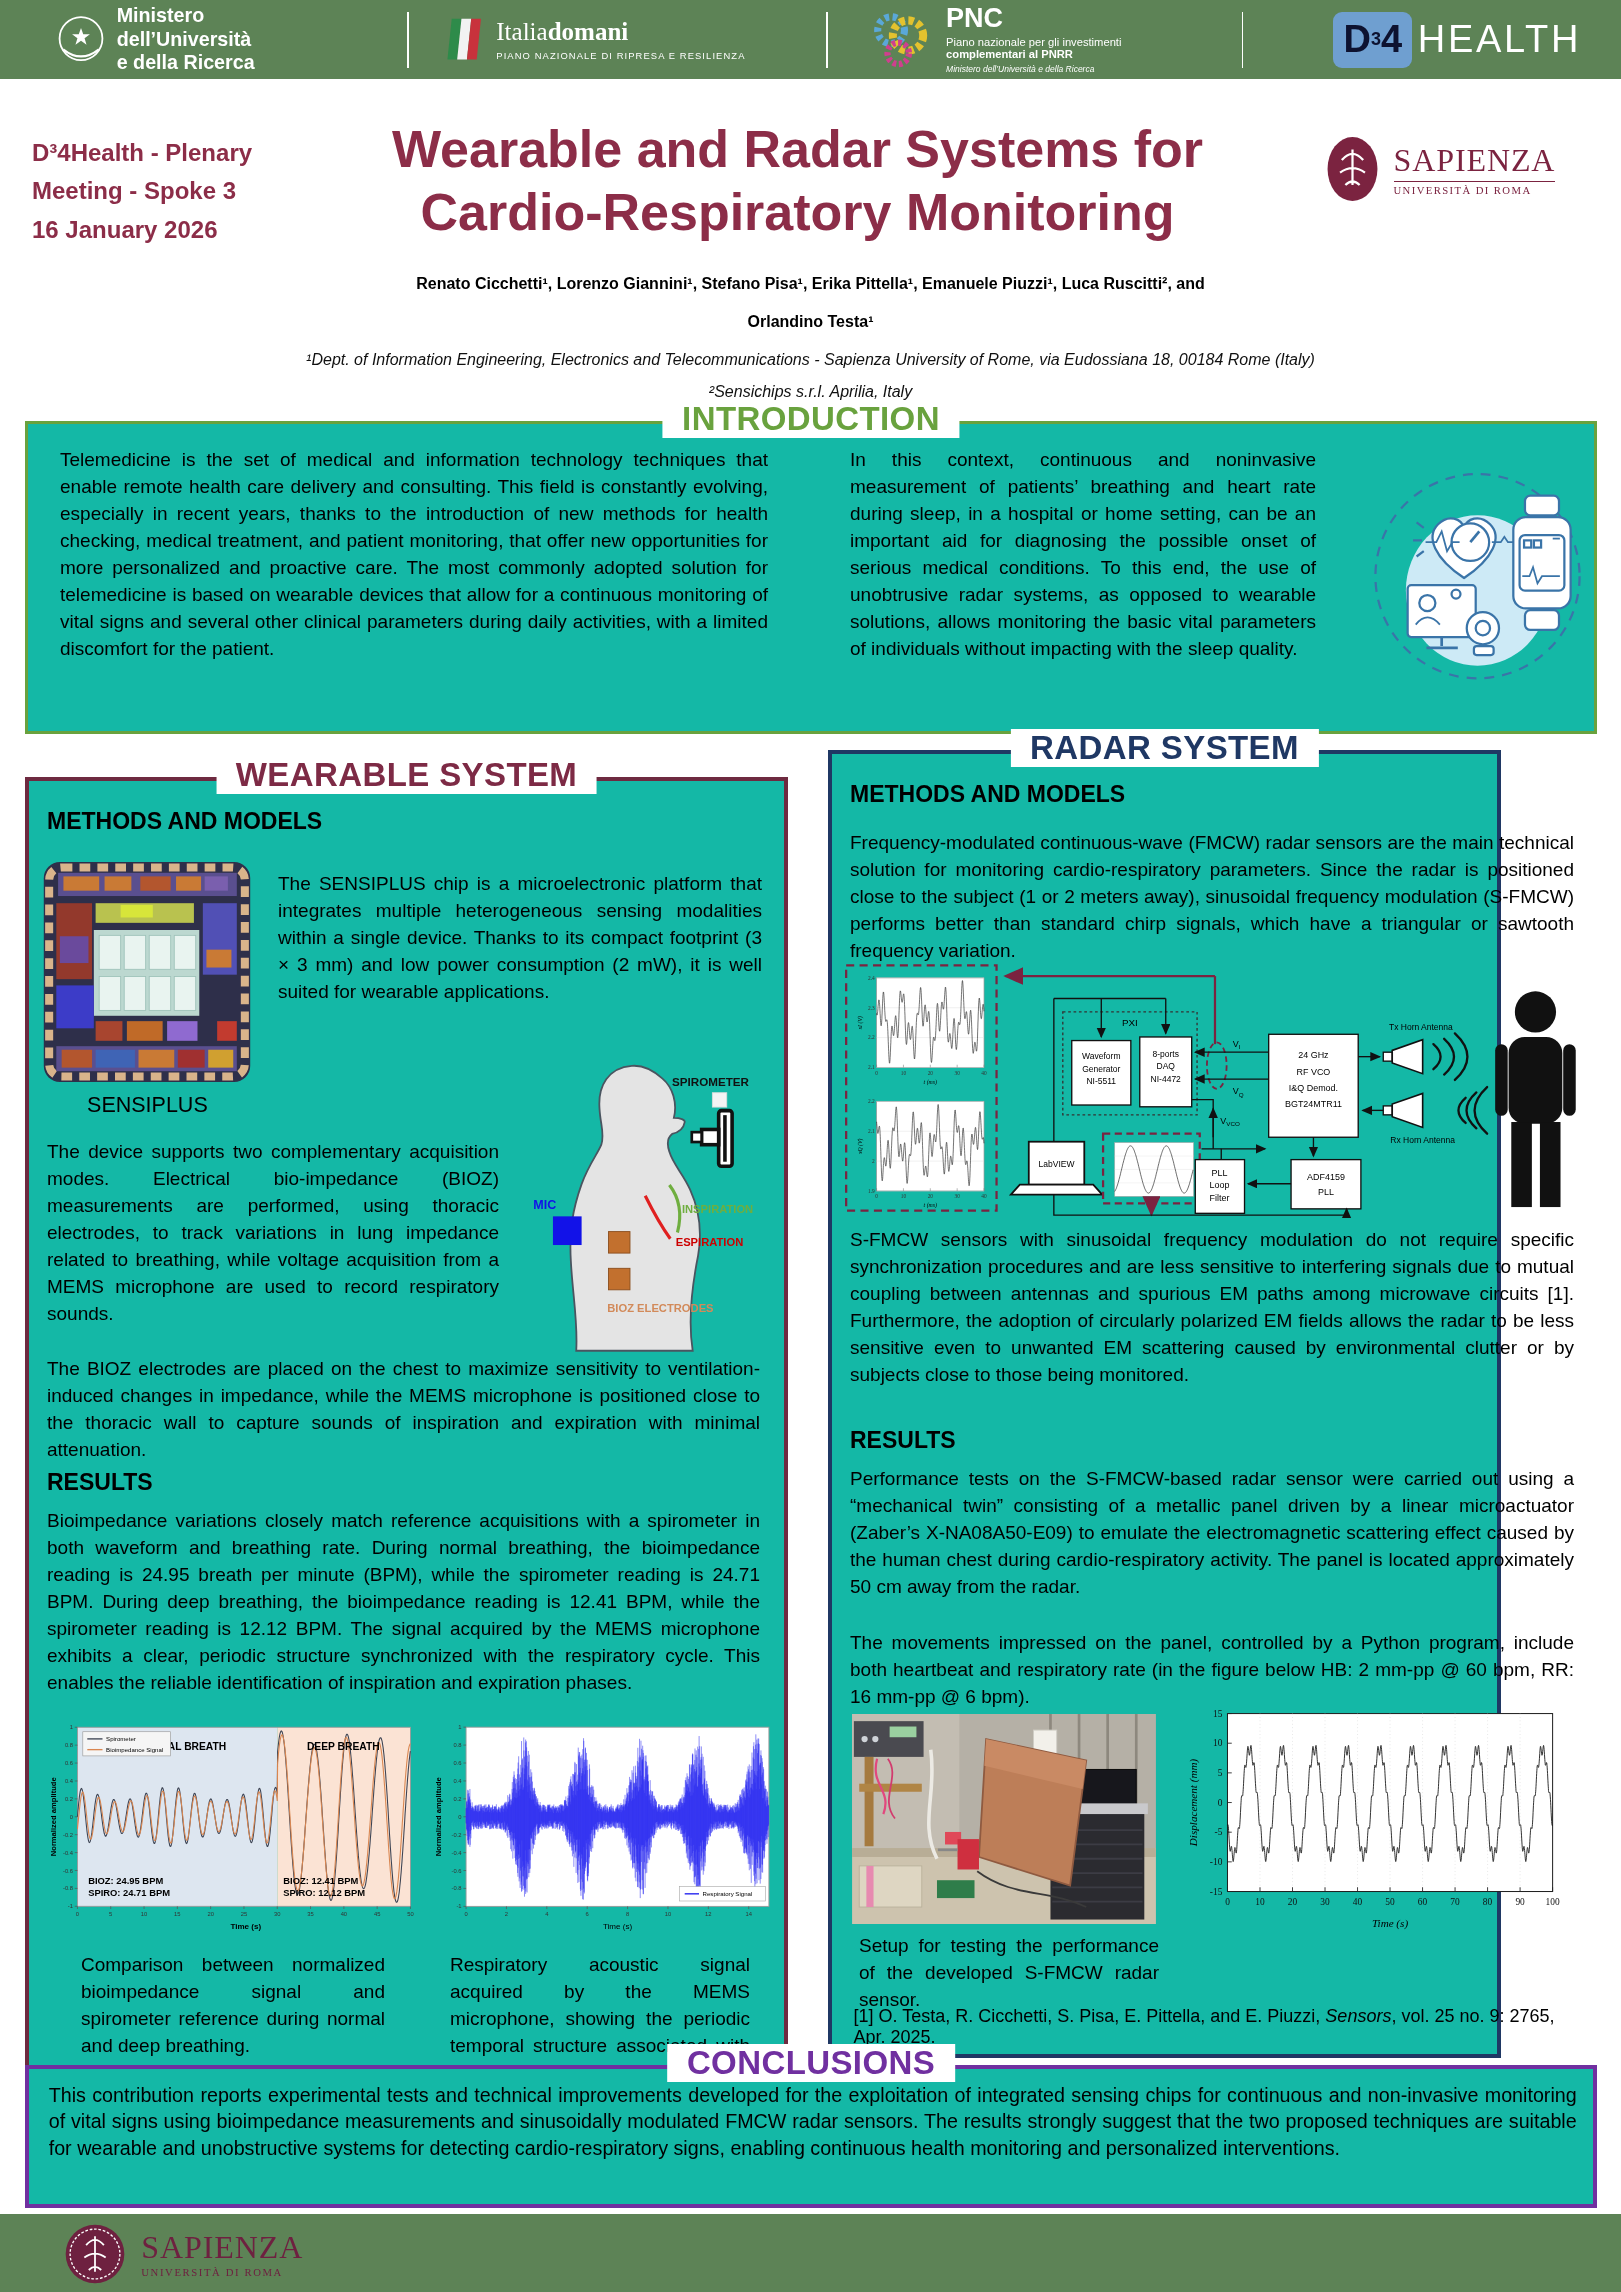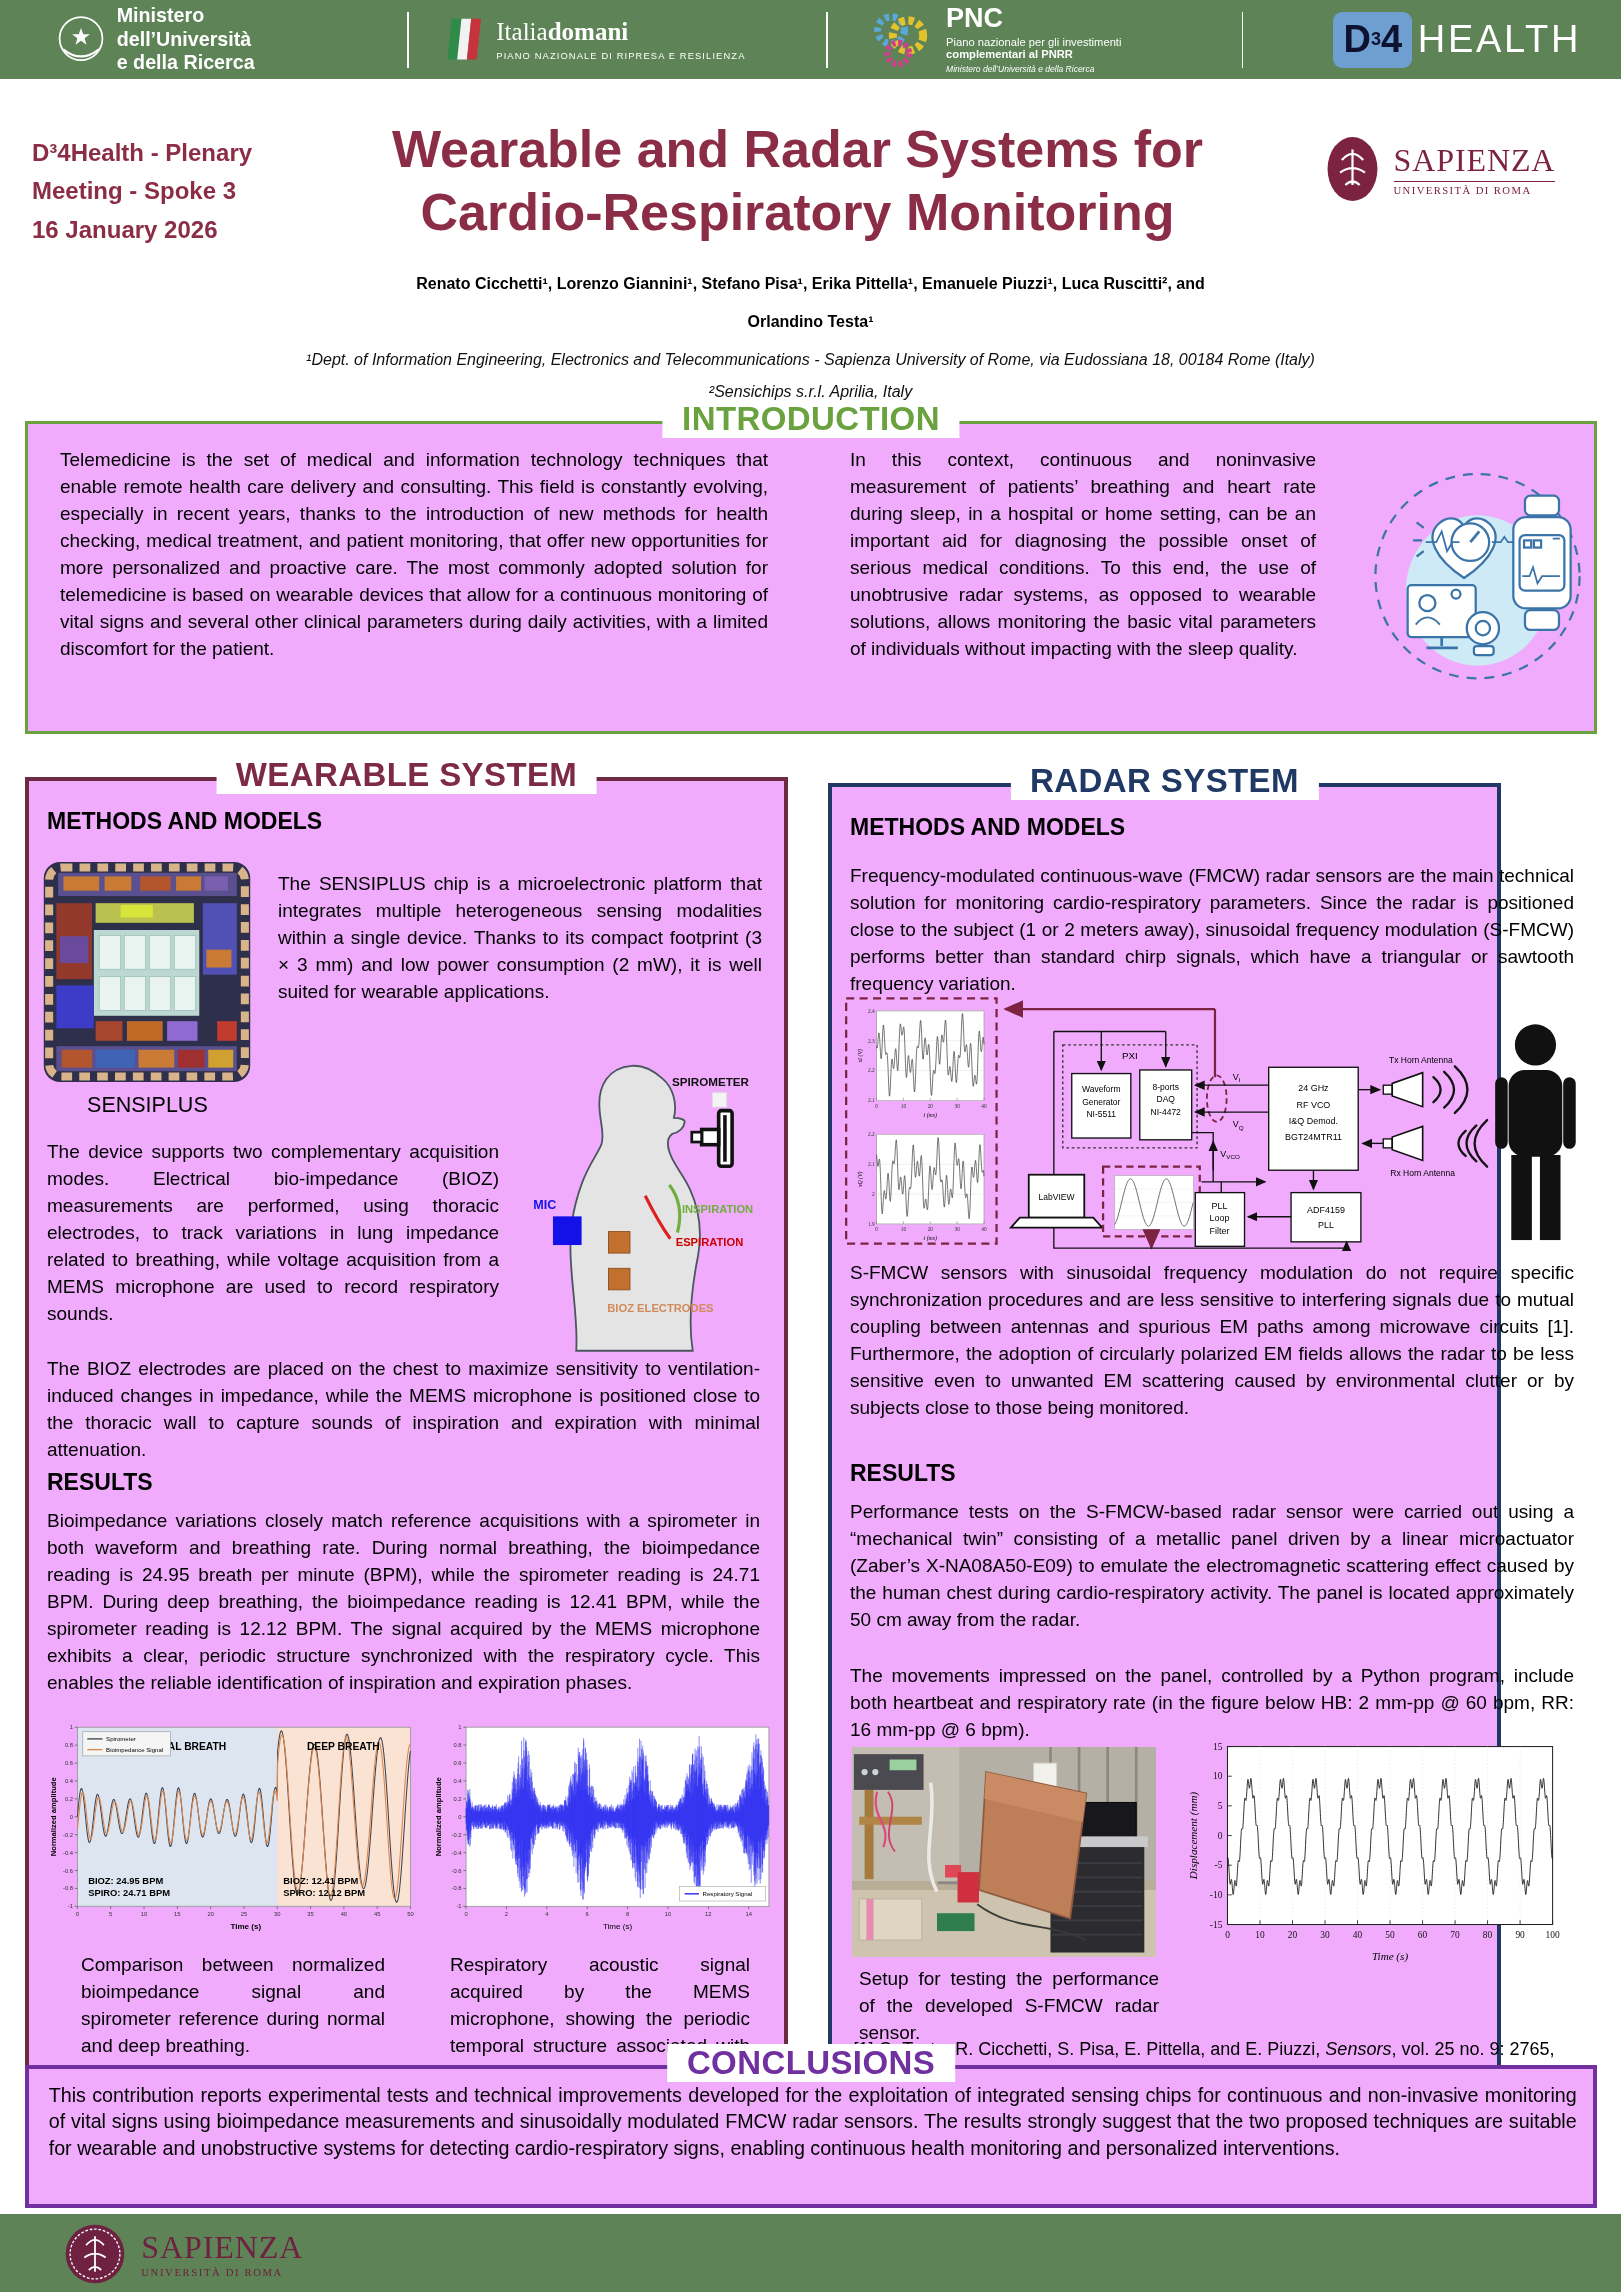--- a/index.html
+++ b/index.html
@@ -30,27 +30,27 @@
   .main-title { position:absolute; left:269px; top:118px; width:1057px; text-align:center; color:#8c2d48; font-weight:bold; font-size:52px; line-height:63px; }
   .sapienza-head { position:absolute; left:1324px; top:133px; display:flex; align-items:center; gap:12.5px; }
   .sapienza-head .word { color:#7b2340; font-family:"Liberation Serif", serif; }
   .sapienza-head .word .w1 { font-size:32px; letter-spacing:0.9px; }
   .sapienza-head .word .w2 { font-size:10.7px; letter-spacing:1.4px; border-top:0.9px solid #7b2340; padding-top:2.7px; margin-top:1.8px; }
   .authors { position:absolute; left:134px; top:265px; width:1353px; text-align:center; font-weight:bold; font-size:16px; line-height:38px; color:#000; }
   .affils { position:absolute; left:134px; top:351px; width:1353px; text-align:center; font-style:italic; font-size:16px; color:#111; }
   .affils .a2 { margin-top:14.3px; }
 
   
-  .box { position:absolute; background:#f0abfc; }
+  .box { position:absolute; background:#14b8a6; }
   .panel-heading { position:absolute; top:-25px; left:50%; transform:translateX(-50%); background:#fff; padding:0 19.7px; font-size:33px; font-weight:bold; white-space:nowrap; letter-spacing:0.4px; }
   .intro-box { left:25px; top:421px; width:1572px; height:313px; border:3.6px solid #69a23e; }
   .intro-box .panel-heading { color:#69a23e; top:-24px; }
   .wearable-box { left:25px; top:777px; width:763px; height:1308px; border:4.5px solid #6e2a40; }
   .wearable-box .panel-heading { color:#7d2a45; }
-  .radar-box { left:828px; top:783px; width:673px; height:1308px; border:4.5px solid #1f3864; }
+  .radar-box { left:828px; top:750px; width:673px; height:1308px; border:4.5px solid #1f3864; }
   .radar-box .panel-heading { color:#1f3864; }
   .conclusions-box { left:25px; top:2065px; width:1572px; height:143px; border:4.5px solid #7030a0; }
   .conclusions-box .panel-heading { color:#7030a0; }
 
   .para { font-size:19px; line-height:1.42; text-align:justify; color:#000; }
   .subhead { font-size:23px; font-weight:bold; color:#000; }
   .caption { font-size:19px; line-height:1.42; text-align:justify; color:#000; }
 
   .intro-col1 { position:absolute; left:32px; top:23px; width:708px; }
   .intro-col2 { position:absolute; left:822px; top:23px; width:466px; }

